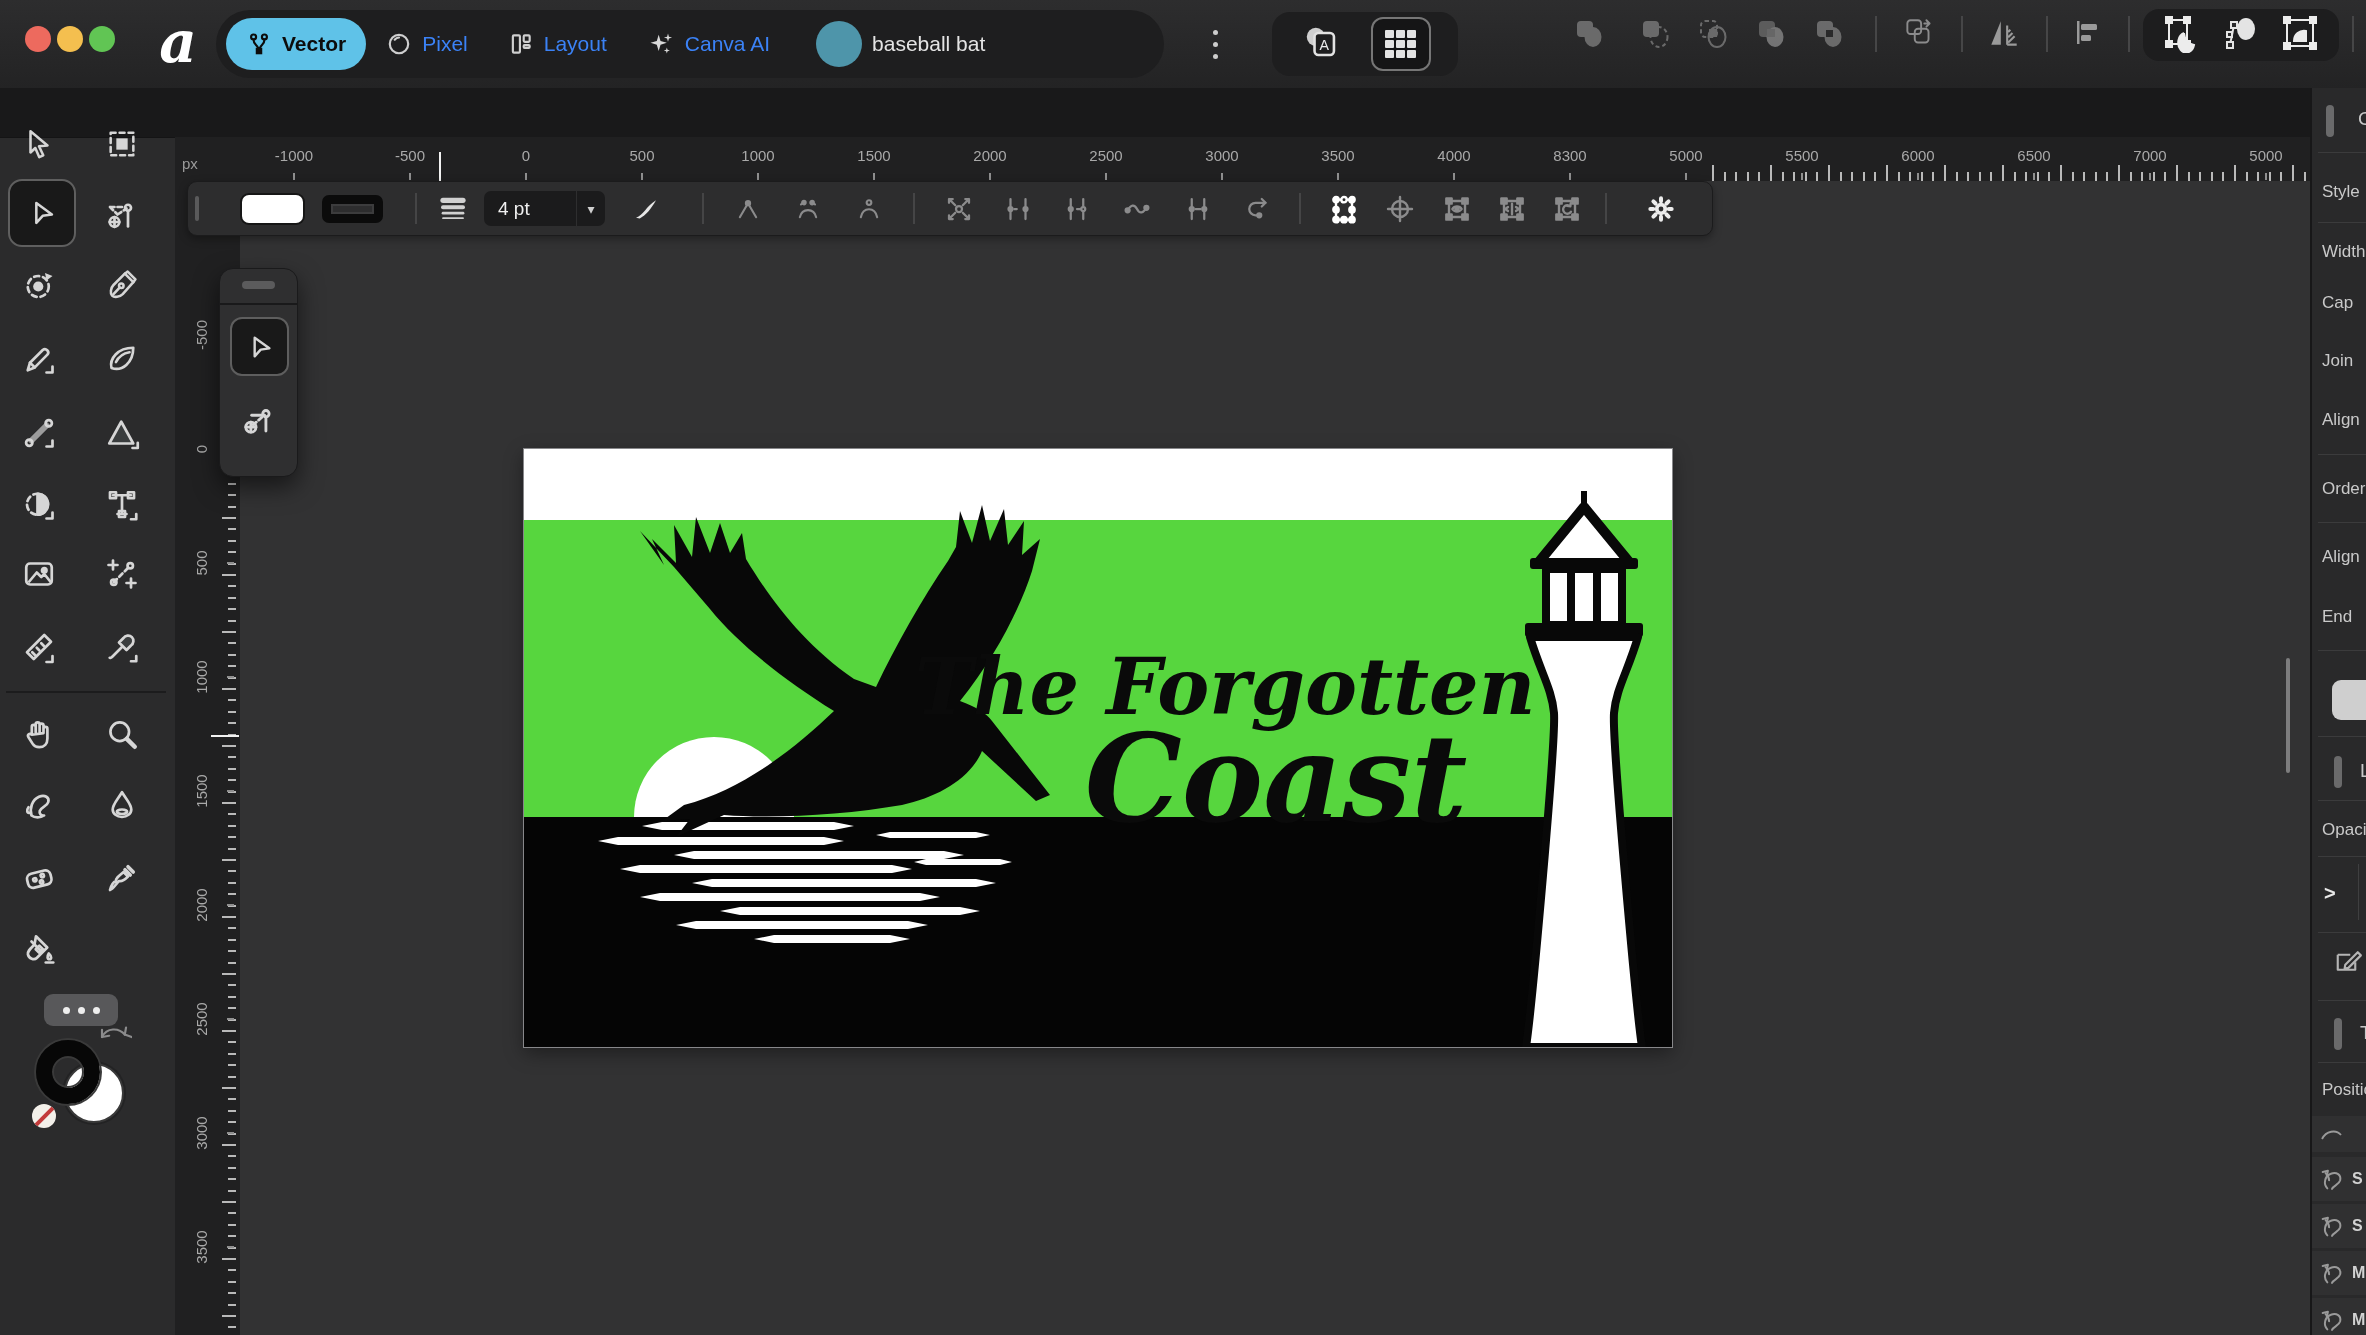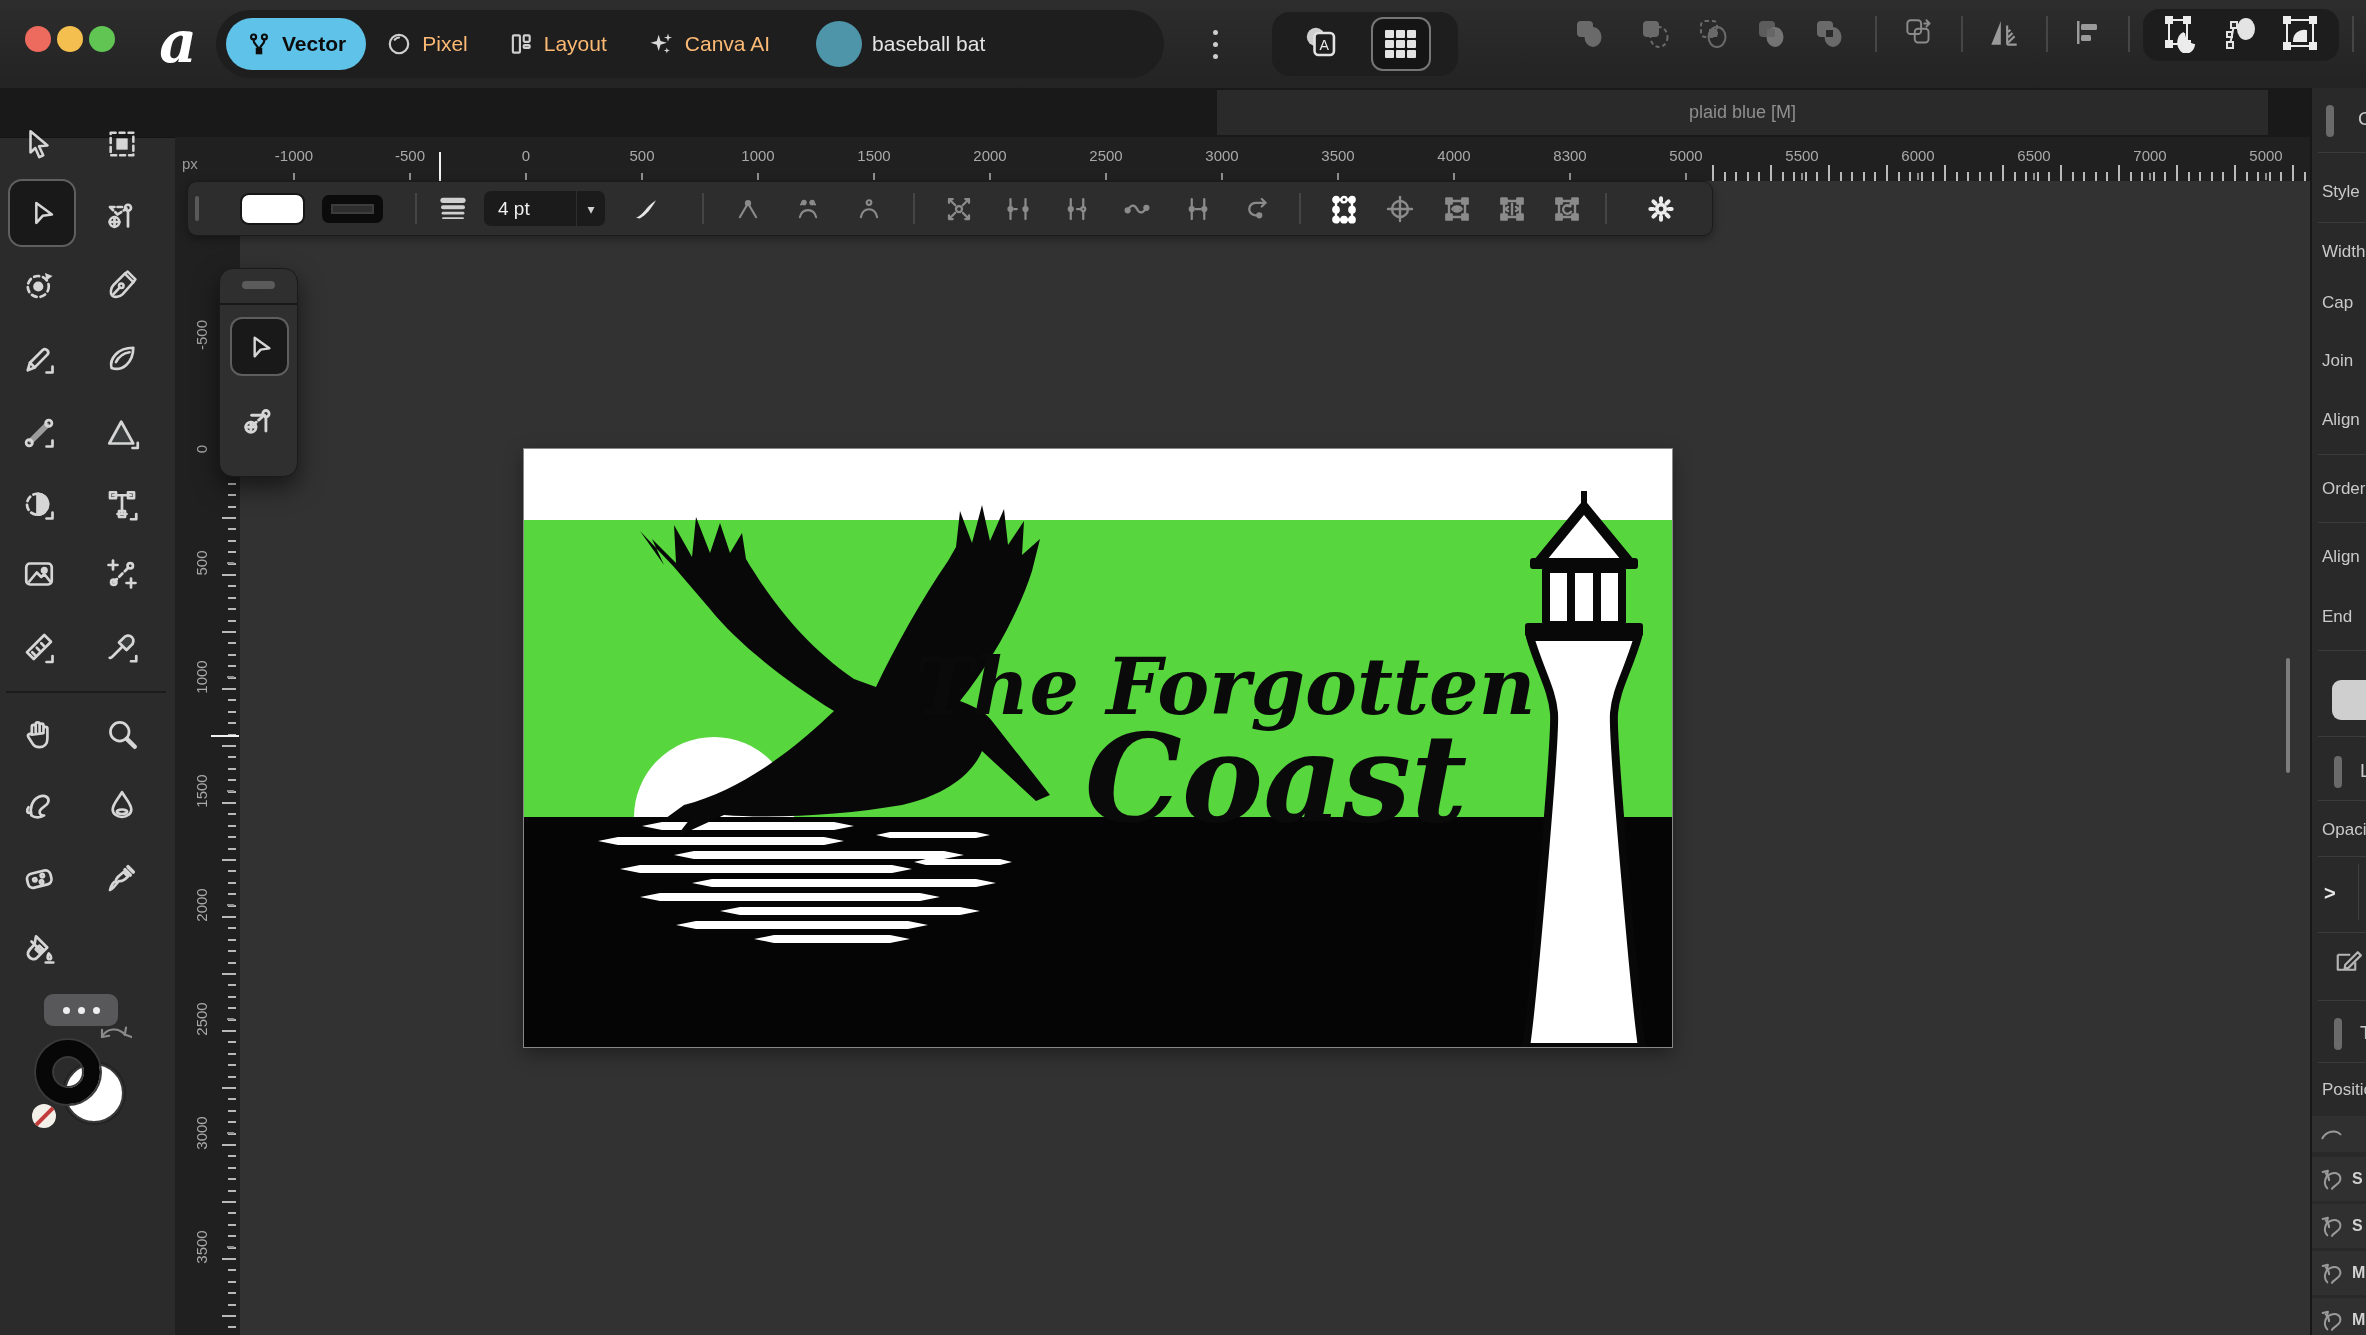--- a/index.html
+++ b/index.html
@@ -9,21 +9,21 @@
   .abs{position:absolute;}
   
   #topbar{left:0;top:0;width:2366px;height:88px;
           background:linear-gradient(#2d2d2e,#232324);border-bottom:1px solid #121213;}
   .tl{width:26px;height:26px;border-radius:50%;top:26px;}
   #applogo{left:148px;top:16px;width:60px;height:56px;color:#fff;
            font-family:"DejaVu Serif",serif;font-style:italic;font-weight:700;
            font-size:58px;line-height:52px;text-align:center;}
   #persona-bar{left:216px;top:10px;width:948px;height:68px;background:#1e1e1f;
                border-radius:34px;display:flex;align-items:center;padding:0 10px;box-sizing:border-box;}
-  .persona{display:flex;align-items:center;gap:10px;color:#fdba74;font-size:21px;
+  .persona{display:flex;align-items:center;gap:10px;color:#3b82f6;font-size:21px;
            font-weight:500;padding:0 20px;height:52px;border-radius:26px;}
   .persona.active{background:#5fc2e8;color:#0c0c0c;font-weight:700;}
   .persona svg{display:block;}
   #doc-switch{display:flex;align-items:center;gap:10px;color:#e4e4e4;font-size:21px;padding-left:26px;}
   #doc-dot{width:46px;height:46px;border-radius:50%;}
   #kebab{left:1204px;top:22px;width:22px;height:44px;display:flex;flex-direction:column;
          align-items:center;justify-content:center;gap:7px;}
   #kebab i{width:5px;height:5px;border-radius:50%;background:#cdcdcd;}
   #view-btns{left:1272px;top:12px;width:186px;height:64px;background:#1e1e1f;border-radius:18px;
              display:flex;align-items:center;justify-content:space-evenly;}
@@ -304,23 +304,20 @@
                 <rect x="30" y="30" width="6" height="6"></rect>
               </g>
           <path d="M14,28 a10,10 0 0 1 12,-10 l0,10 Z" fill="#ececec"></path>
             </g>
           </svg></span>
     </div>
     <span class="abs tb-div" style="left:2352px"></span>
   </div>
 
   <div id="tabbar" class="abs">
-    <div class="abs doctab" style="left:1217px;width:1051px">
-      <span>plaid blue [M]</span>
-    </div>
   </div>
 
   <div id="ruler-corner" class="abs">
     <span class="abs" style="left:7px;top:18px">px</span>
   </div>
   <div id="hruler" class="abs">
     <div id="hticks1"></div>
     <div id="hticks2"></div>
     <div id="hlabels">
         <span class="rlabel" style="left: 54px; top: 10px;">-1000</span>

